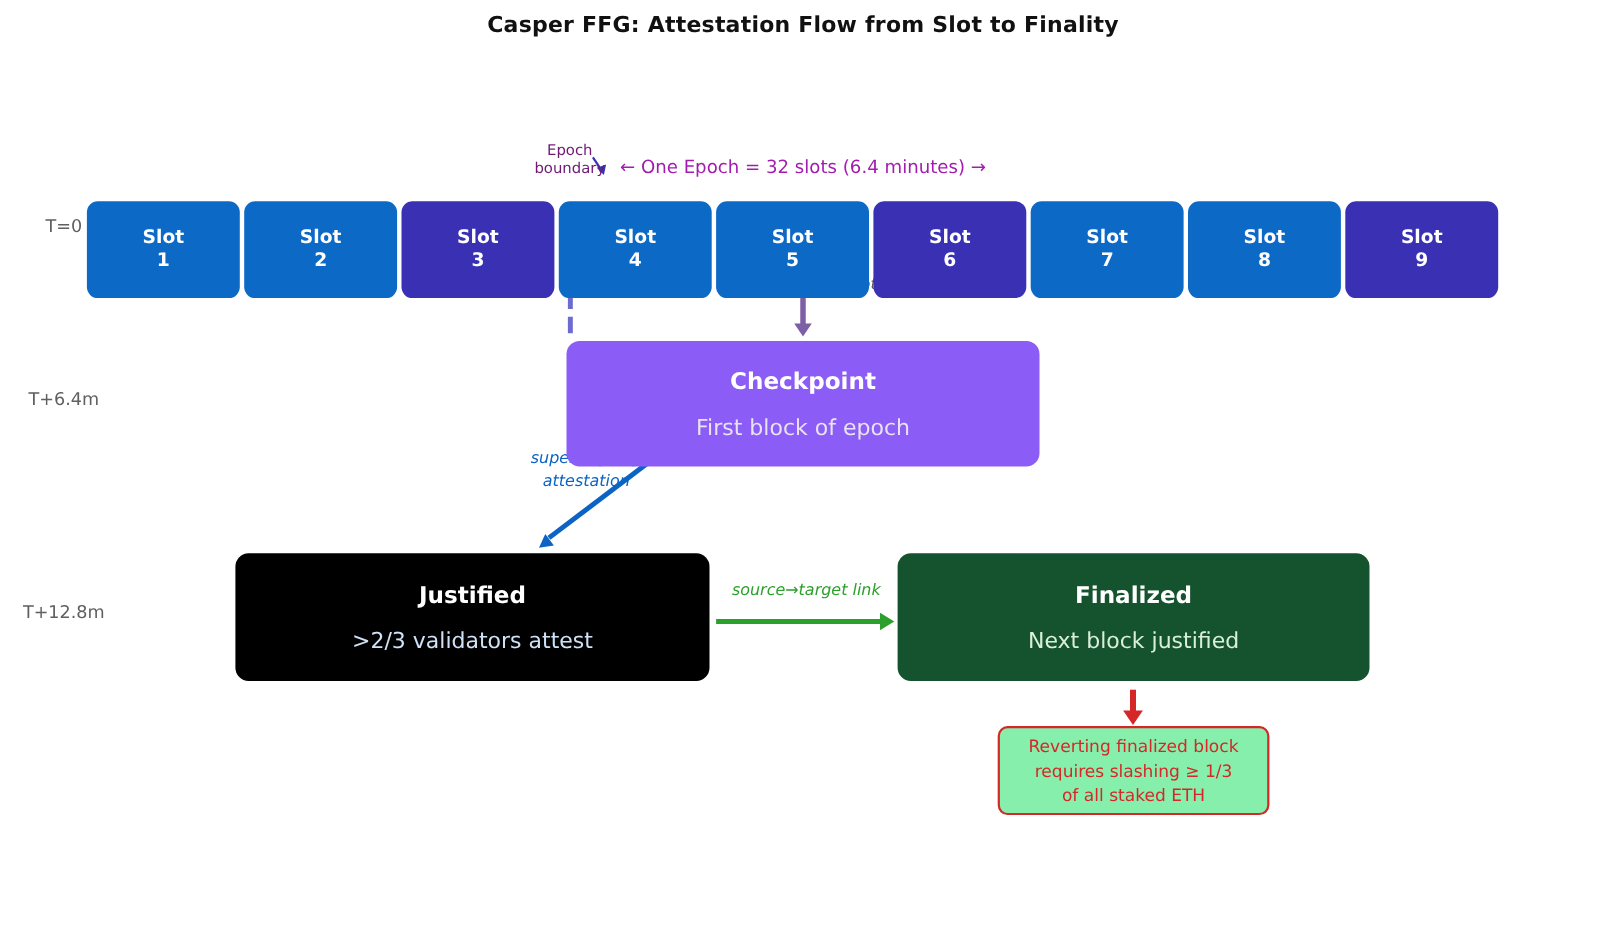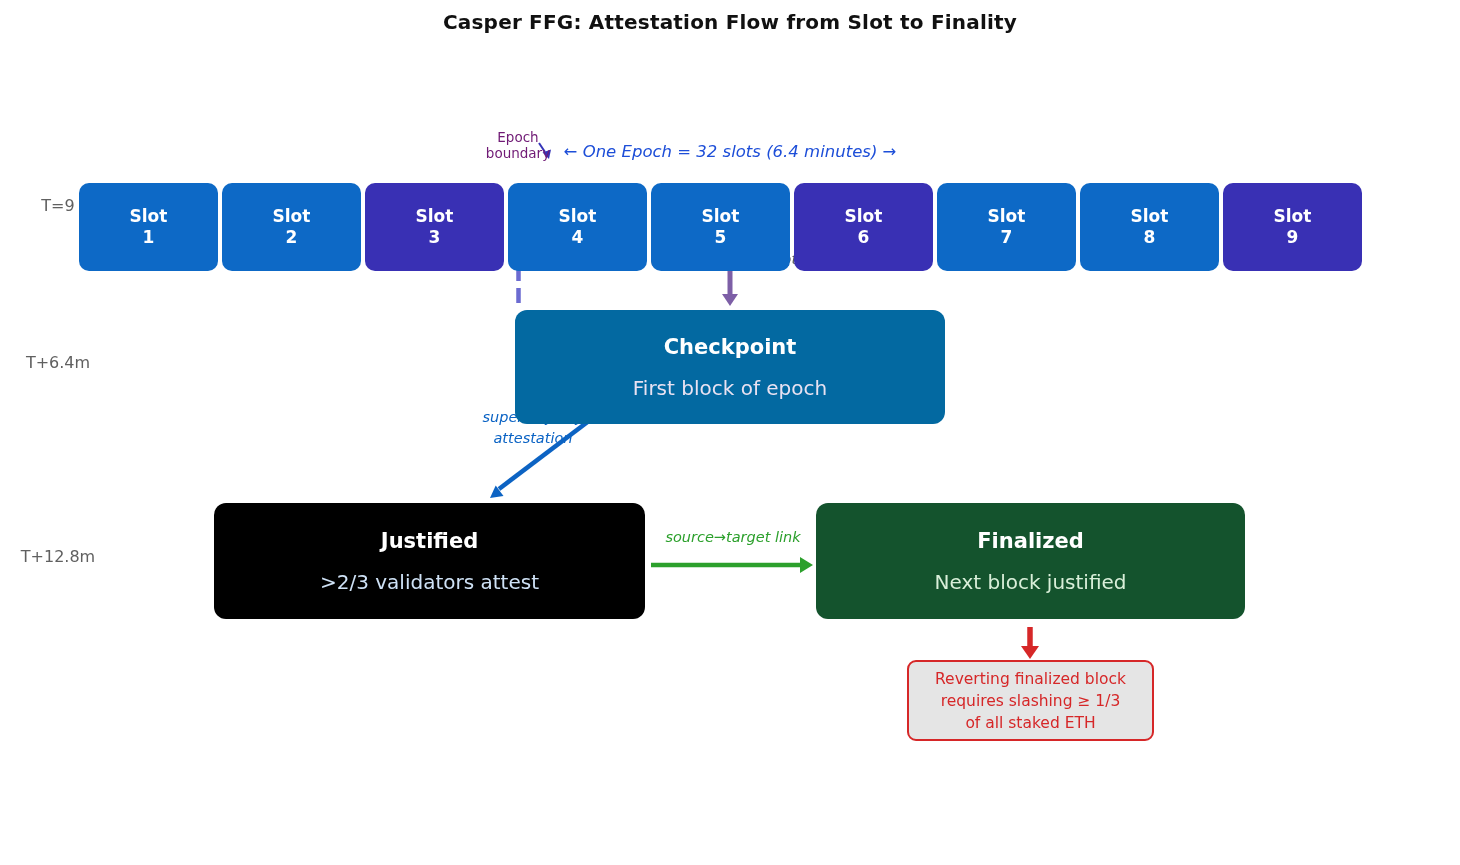--- a/index.html
+++ b/index.html
@@ -27,21 +27,21 @@
   }
   .slot.blue{background:#0d69c6;}
   .slot.indigo{background:#3930b4;}
   
   .epoch-boundary-label{
     left:458px;top:129px;width:120px;text-align:center;
     font-size:13.5px;line-height:16px;color:#701a75;z-index:4;
   }
   .epoch-span-label{
     left:430px;top:142px;width:600px;text-align:center;
-    font-size:16.5px;font-style:italic;color:#1d4ed8;z-index:4;
+    font-size:16.5px;color:#a21caf;z-index:4;
   }
   .overlay-label{
     left:580px;top:253px;width:300px;text-align:center;
     font-size:13.5px;font-style:italic;color:#3434b8;z-index:1;
   }
   .showing-label{
     left:580px;top:251px;width:300px;text-align:center;
     font-size:14px;font-style:italic;color:#58585c;z-index:1;
   }
   
@@ -53,42 +53,42 @@
     left:633px;top:529px;width:200px;text-align:center;
     font-size:14.5px;font-style:italic;color:#2ca02c;z-index:4;
   }
   
   .node{
     border-radius:12px;color:#ffffff;text-align:center;z-index:3;
     display:flex;flex-direction:column;align-items:center;justify-content:center;gap:17px;
   }
   .node .node-title{font-size:21px;font-weight:bold;}
   .node .node-sub{font-size:20px;}
-  .checkpoint{left:515px;top:310px;width:430px;height:114px;background:#0369a1;}
+  .checkpoint{left:515px;top:310px;width:430px;height:114px;background:#8b5cf6;}
   .checkpoint .node-sub{color:#e9e2f2;}
   .justified{left:214px;top:503px;width:431px;height:116px;background:#000000;}
   .justified .node-sub{color:#cfe2f6;}
   .finalized{left:816px;top:503px;width:429px;height:116px;background:#14532d;}
   .finalized .node-sub{color:#d9efd9;}
   
   .warning{
     left:907px;top:660px;width:247px;height:81px;box-sizing:border-box;
-    background:#e5e5e5;border:2.5px solid #d62728;border-radius:9px;z-index:3;
+    background:#86efac;border:2.5px solid #d62728;border-radius:9px;z-index:3;
     display:flex;flex-direction:column;align-items:center;justify-content:center;
     font-size:15.5px;line-height:22px;color:#d62728;text-align:center;
   }
   
   .arrow-layer{left:0;top:0;width:1460px;height:865px;z-index:2;pointer-events:none;}
 </style>
 </head>
 <body>
 
 <div class="abs title">Casper FFG: Attestation Flow from Slot to Finality</div>
 
-<div class="abs time-label t0">T=9</div>
+<div class="abs time-label t0">T=0</div>
 <div class="abs time-label t64">T+6.4m</div>
 <div class="abs time-label t128">T+12.8m</div>
 
 <div class="abs overlay-label">attestation target</div>
 <div class="abs showing-label">(showing 9 of 32 slots)</div>
 <div class="abs attestation-label">
   <div>supermajority</div>
   <div>attestation</div>
 </div>
 

